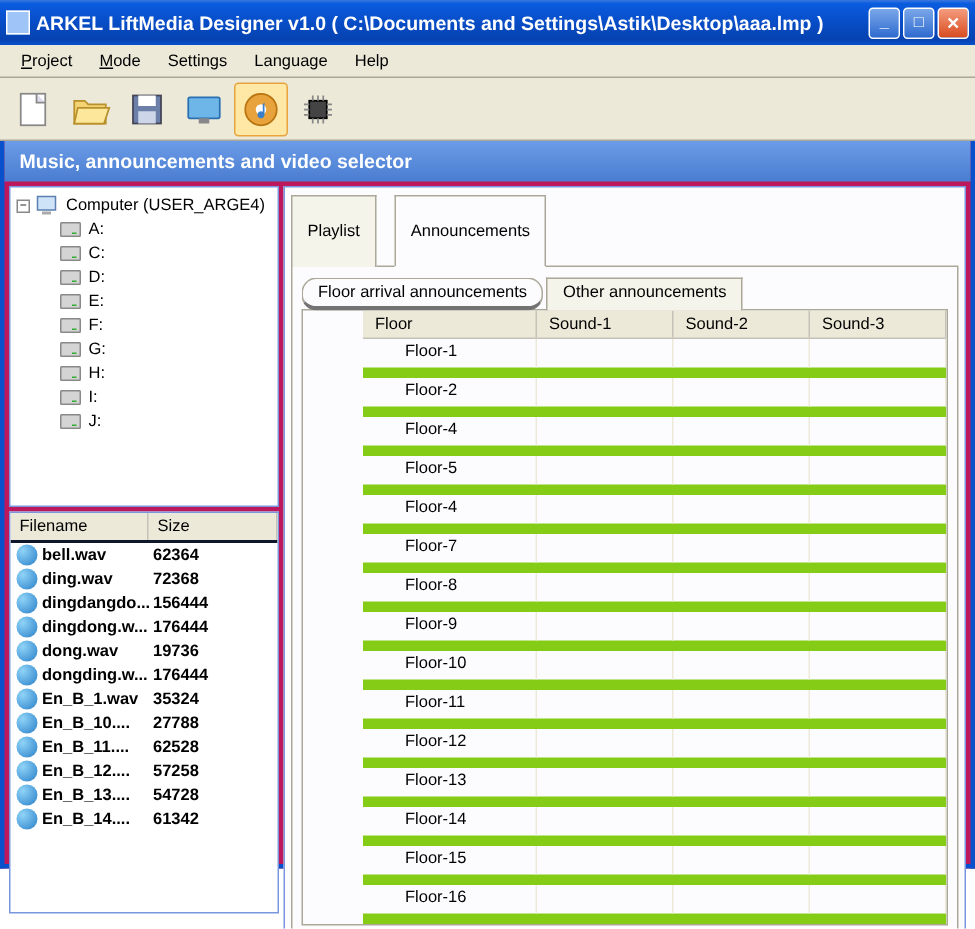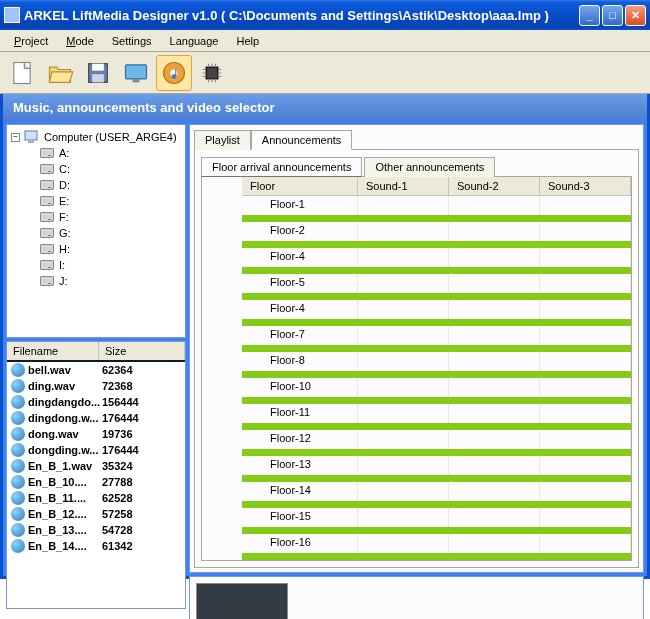--- a/index.html
+++ b/index.html
@@ -15,21 +15,21 @@
 
 .menubar { height: 22px; background: #ece9d8; border-bottom: 1px solid #aca899; display: flex; align-items: center; padding: 0 6px; gap: 2px; }
 .menu-item { padding: 2px 8px; cursor: default; }
 .menu-item u { text-decoration: underline; }
 
 .toolbar { height: 42px; background: #ece9d8; border-bottom: 1px solid #aca899; display: flex; align-items: center; padding: 2px 4px; gap: 2px; }
 .tool-btn { width: 36px; height: 36px; border: 1px solid transparent; display: flex; align-items: center; justify-content: center; border-radius: 3px; }
 .tool-btn.selected { background: #ffe8a6; border: 1px solid #e8a33d; }
 .tool-btn svg { width: 28px; height: 28px; }
 
-.content-frame { border: 3px solid #0850cc; border-top: none; height: 485px; background: #3b82f6; }
+.content-frame { border: 3px solid #0850cc; border-top: none; height: 485px; background: #be185d; }
 
 .section-title { color: #fff; font-weight: bold; font-size: 13px; padding: 6px 10px; background: linear-gradient(to bottom, #6b9ce8, #4a7dd0); }
 
 .main-layout { display: flex; height: 491px; padding: 3px; gap: 3px; }
 .left-col { width: 212px; display: flex; flex-direction: column; gap: 3px; }
 .right-col { flex: 1; display: flex; flex-direction: column; gap: 3px; }
 
 .panel { background: #fff; border: 1px solid #7a96df; }
 
 .tree-panel { height: 214px; overflow: auto; padding: 4px; }
@@ -44,27 +44,27 @@
 .file-header { display: flex; background: #ece9d8; border-bottom: 2px solid #0f172a; }
 .fh-col { padding: 3px 6px; border-right: 1px solid #c5c2b8; }
 .file-list { flex: 1; overflow-y: scroll; font-weight: bold; }
 .file-row { display: flex; padding: 1px 4px; align-items: center; }
 .file-icon { width: 14px; height: 14px; border-radius: 50%; background: radial-gradient(circle at 30% 30%, #8fd4f7, #2a7fc9); margin-right: 3px; flex-shrink: 0; }
 .file-name { width: 74px; overflow: hidden; white-space: nowrap; text-overflow: ellipsis; }
 .file-size { overflow: hidden; }
 
 .tabs-panel { flex: 1; display: flex; flex-direction: column; background: #fcfcfe; padding: 4px; }
 .tabs { display: flex; }
-.tab { padding: 3px 10px; border: 1px solid #aca899; border-bottom: none; background: #f5f4ea; margin-right: 0; position: relative; top: 1px; }
+.tab { padding: 17px 10px; border: 1px solid #aca899; border-bottom: none; background: #f5f4ea; margin-right: 12px; position: relative; top: 1px; }
 .tab.active { background: #fcfcfe; border-bottom: 1px solid #fcfcfe; z-index: 2; }
 .tab-body { flex: 1; border: 1px solid #aca899; padding: 6px; display: flex; flex-direction: column; }
 
 .subtabs { display: flex; margin-bottom: 0; }
 .subtab { padding: 3px 10px; border: 1px solid #aca899; border-bottom: none; background: #f5f4ea; margin-right: 2px; position: relative; top: 1px; }
-.subtab.active { background: #fcfcfe; border-bottom: 1px solid #737373; z-index: 2; }
+.subtab.active { background: #fcfcfe; border-bottom: 3px solid #737373; z-index: 2; border-radius: 10px; }
 
 .grid-wrap { flex: 1; border: 1px solid #aca899; display: flex; flex-direction: column; overflow: hidden; padding-left: 40px; }
 .grid-header { display: flex; background: #ece9d8; border-bottom: 1px solid #c5c2b8; }
 .gh-col { padding: 3px 18px 3px 8px; border-right: 1px solid #c5c2b8; }
 .grid-body { flex: 1; overflow-y: scroll; }
 .grid-row { display: flex; border-bottom: 7px solid #84cc16; }
 .grid-cell { padding: 2px 8px; border-right: 1px solid #ede9d8; height: 19px; }
 .gc0 { width: 116px; padding-left: 28px; }
 .gc1, .gc2, .gc3 { width: 91px; }
 
@@ -335,20 +335,26 @@
                   <div class="grid-cell gc2"></div>
                   <div class="grid-cell gc3"></div>
                 </div>
                 <div class="grid-row">
                   <div class="grid-cell gc0">Floor-8</div>
                   <div class="grid-cell gc1"></div>
                   <div class="grid-cell gc2"></div>
                   <div class="grid-cell gc3"></div>
                 </div>
                 <div class="grid-row">
+                  <div class="grid-cell gc0">Floor-9</div>
+                  <div class="grid-cell gc1"></div>
+                  <div class="grid-cell gc2"></div>
+                  <div class="grid-cell gc3"></div>
+                </div>
+                <div class="grid-row">
                   <div class="grid-cell gc0">Floor-10</div>
                   <div class="grid-cell gc1"></div>
                   <div class="grid-cell gc2"></div>
                   <div class="grid-cell gc3"></div>
                 </div>
                 <div class="grid-row">
                   <div class="grid-cell gc0">Floor-11</div>
                   <div class="grid-cell gc1"></div>
                   <div class="grid-cell gc2"></div>
                   <div class="grid-cell gc3"></div>

